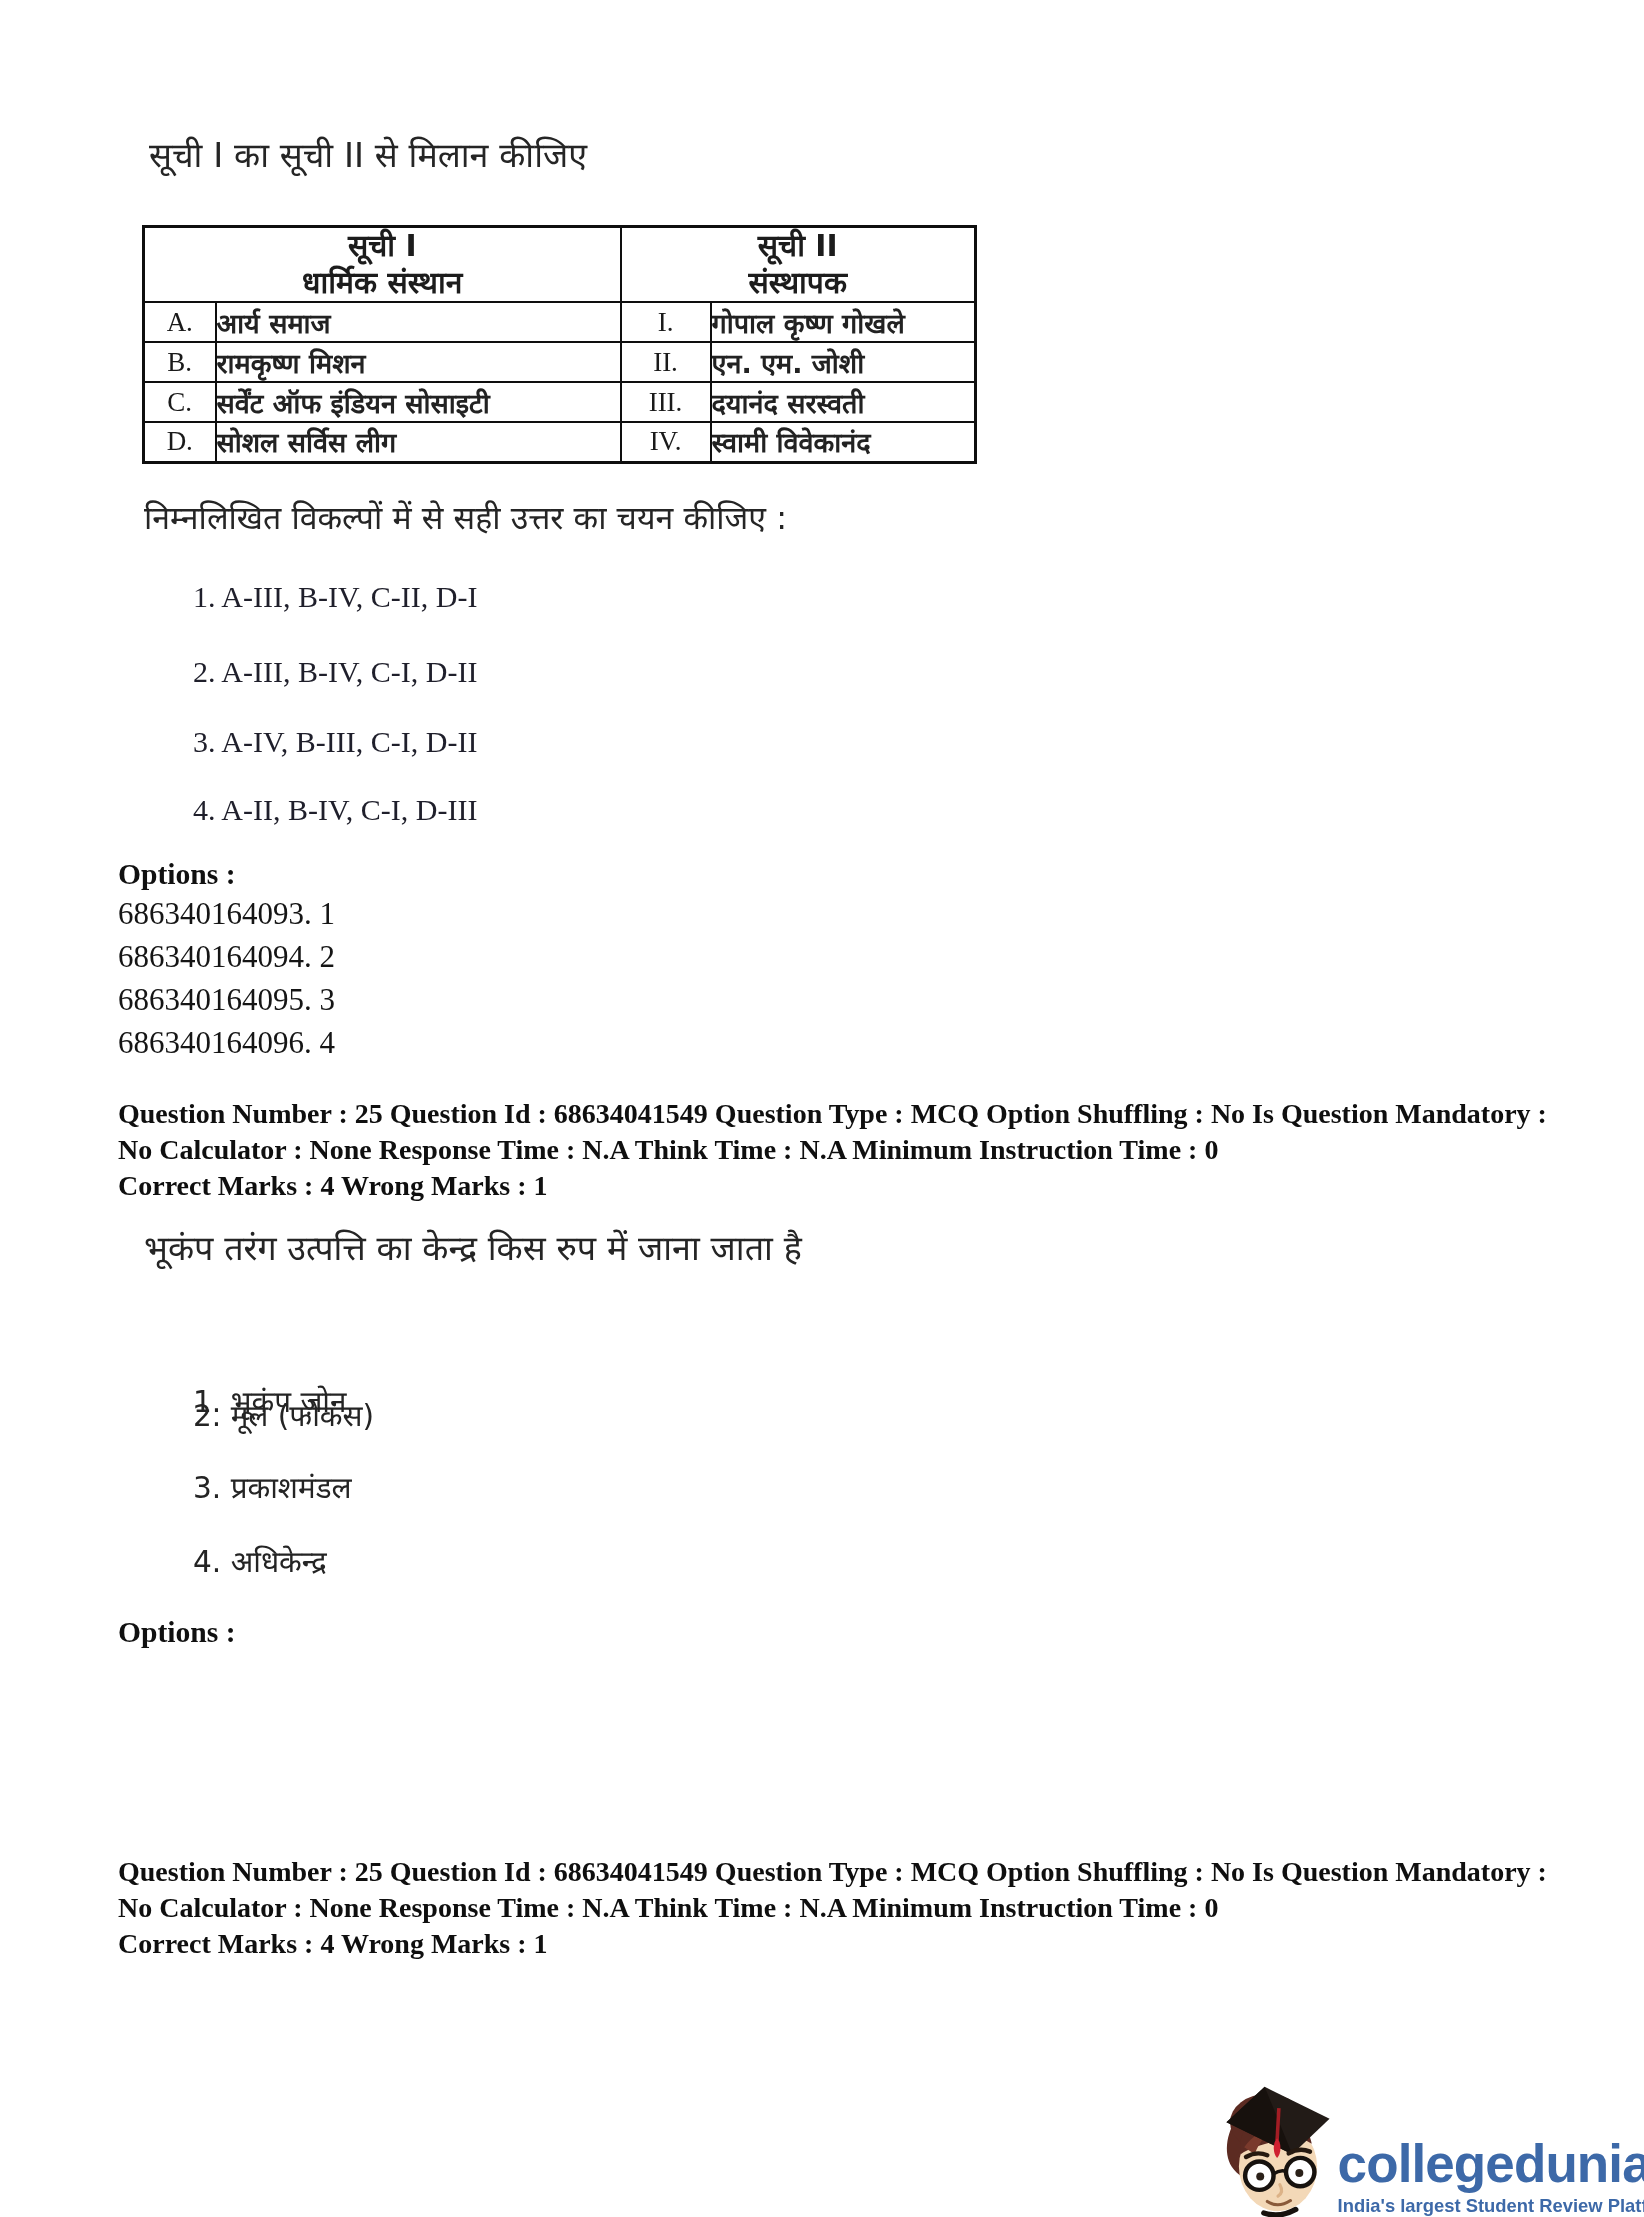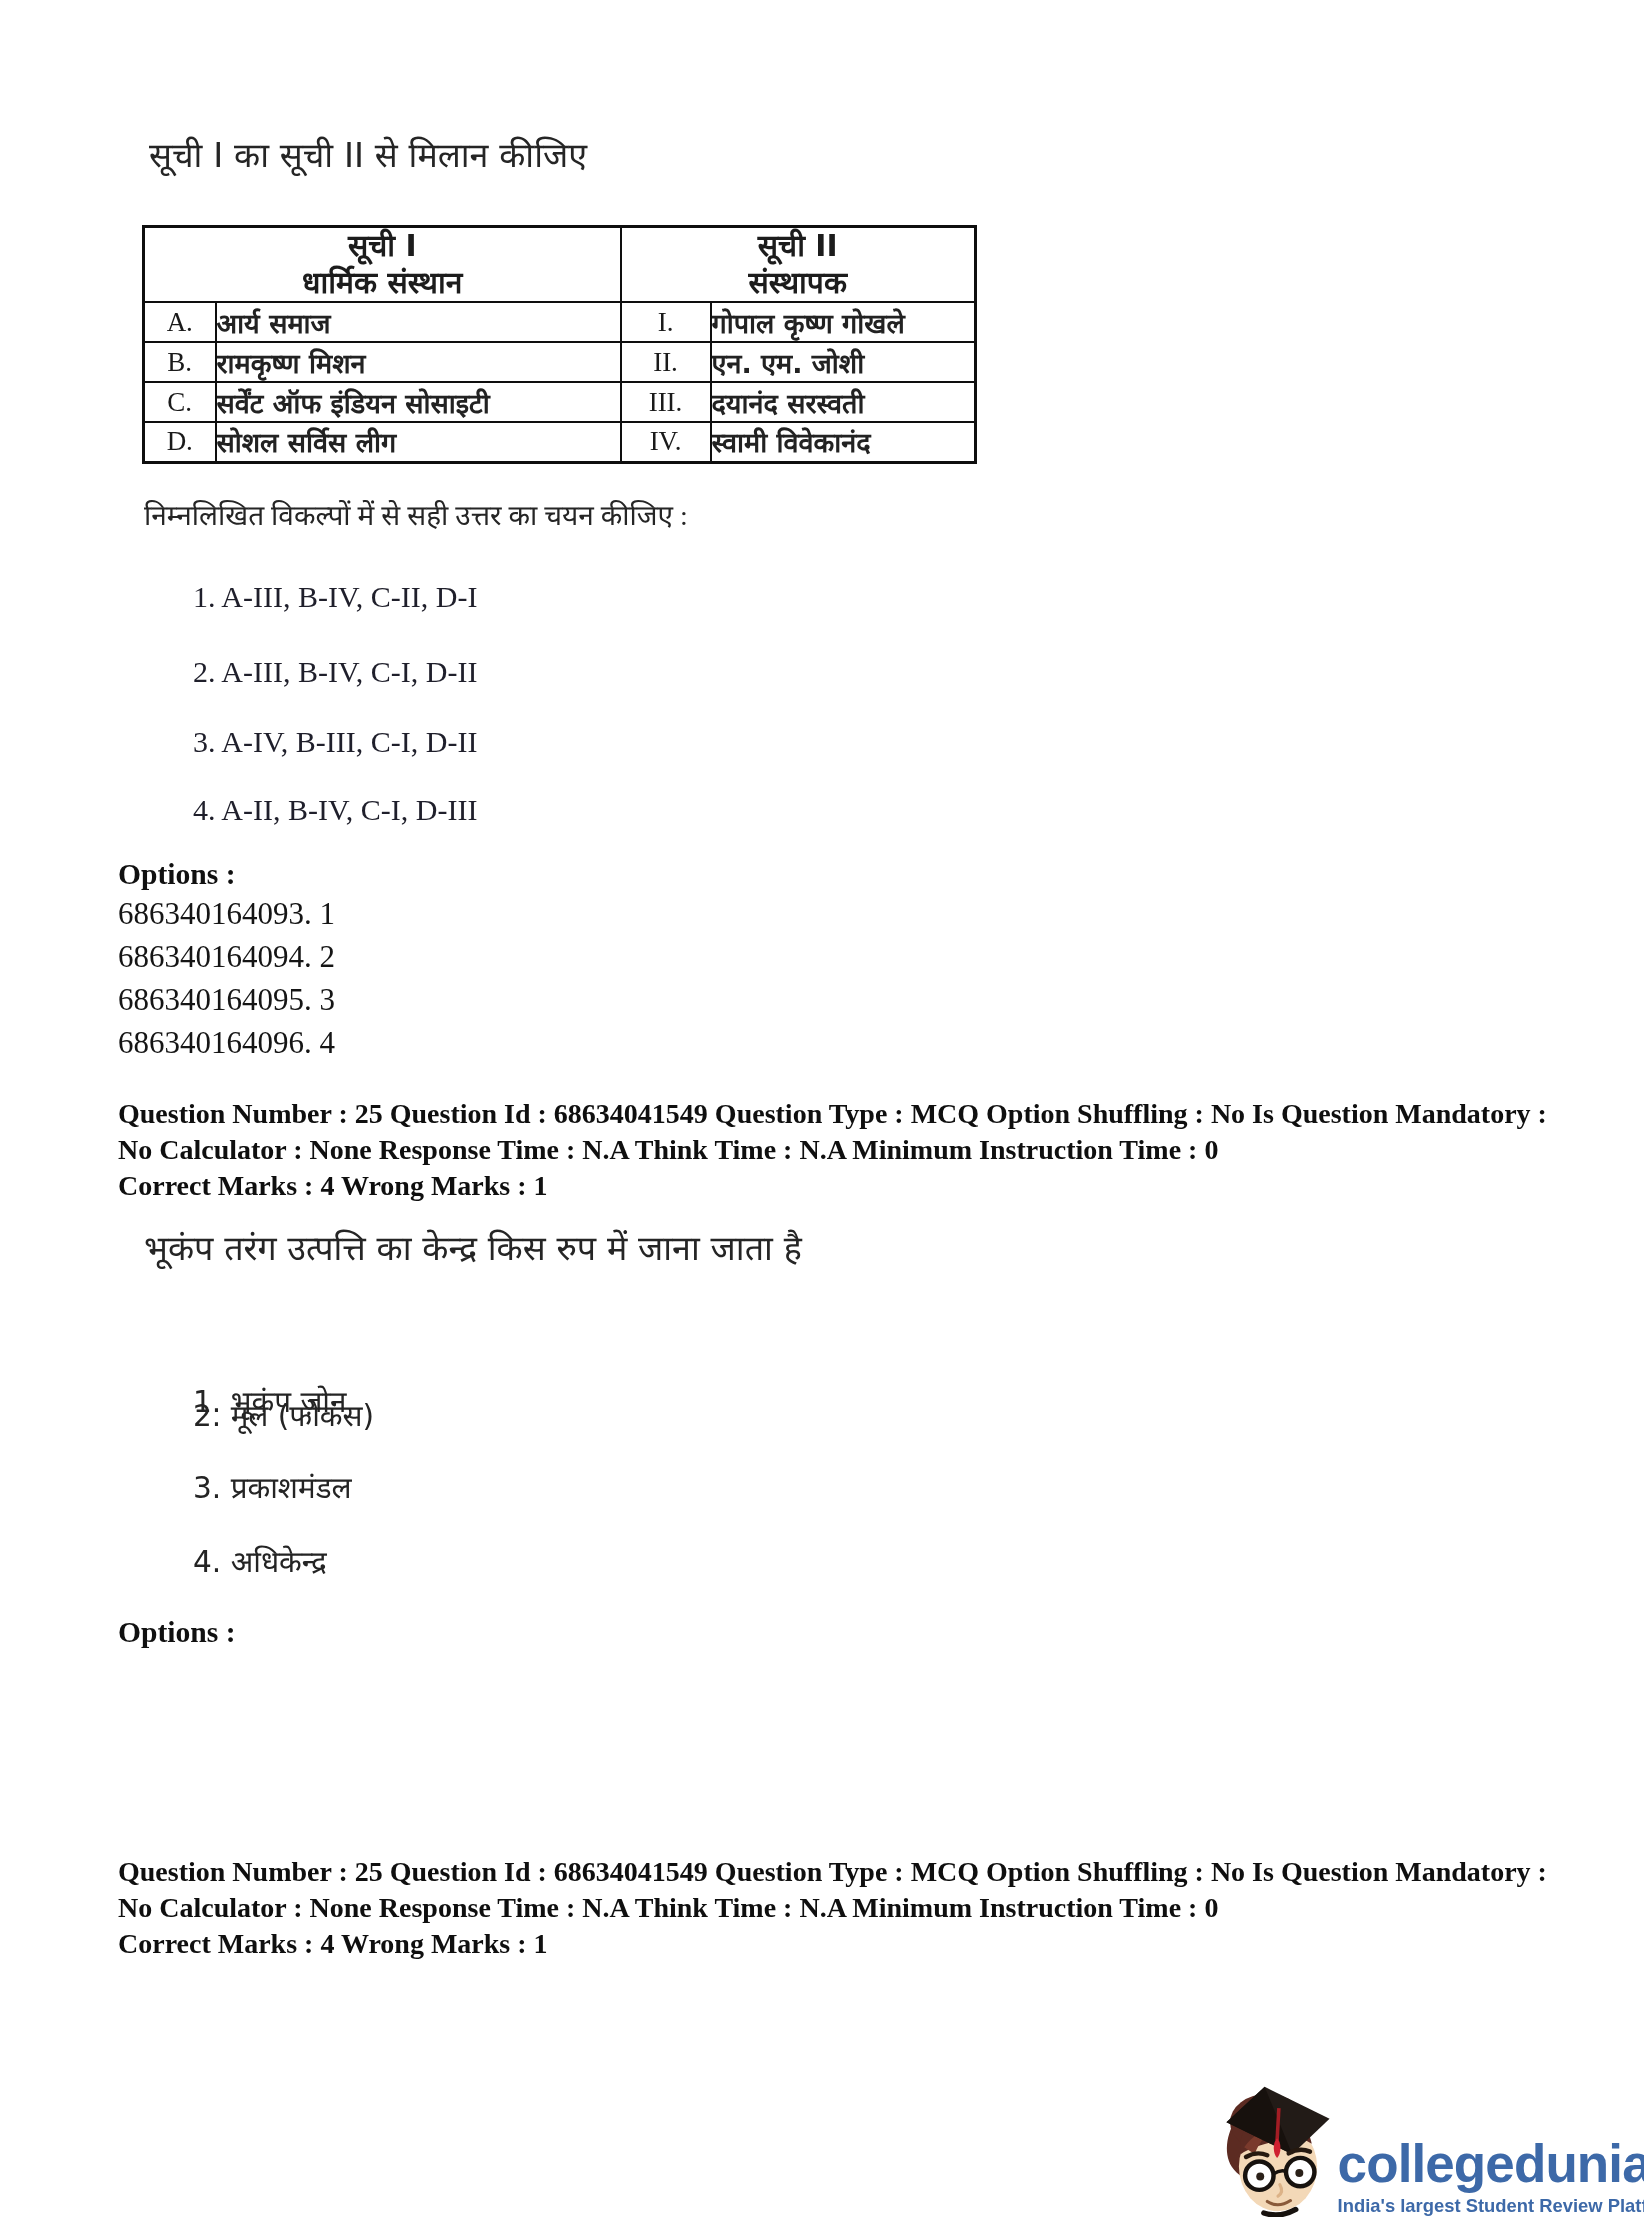--- a/index.html
+++ b/index.html
@@ -20,24 +20,23 @@
     font-family: "DejaVu Sans", sans-serif;
     color: #252525;
   }
   .q-prompt {
     font-size: 34px;
     font-weight: 500;
     white-space: nowrap;
     line-height: 1.25;
   }
   .instruction {
-    font-size: 28px;
+    font-size: 32px;
     font-weight: 500;
     white-space: nowrap;
-    font-family: Liberation Serif, serif;
   }
 
   
   table.match-table {
     border-collapse: collapse;
     table-layout: fixed;
     border: 3.6px solid #0e0e0e;
   }
   table.match-table th, table.match-table td {
     border: 2.7px solid #0e0e0e;

